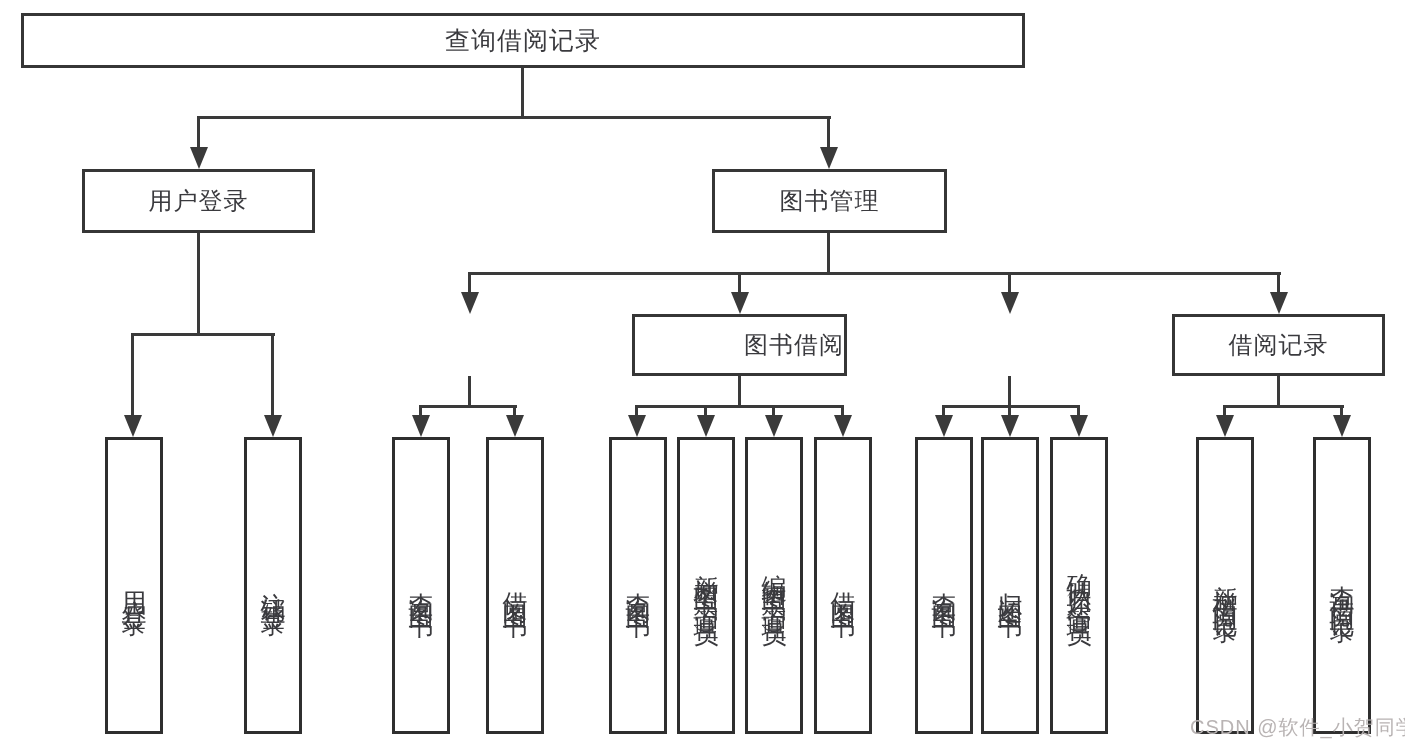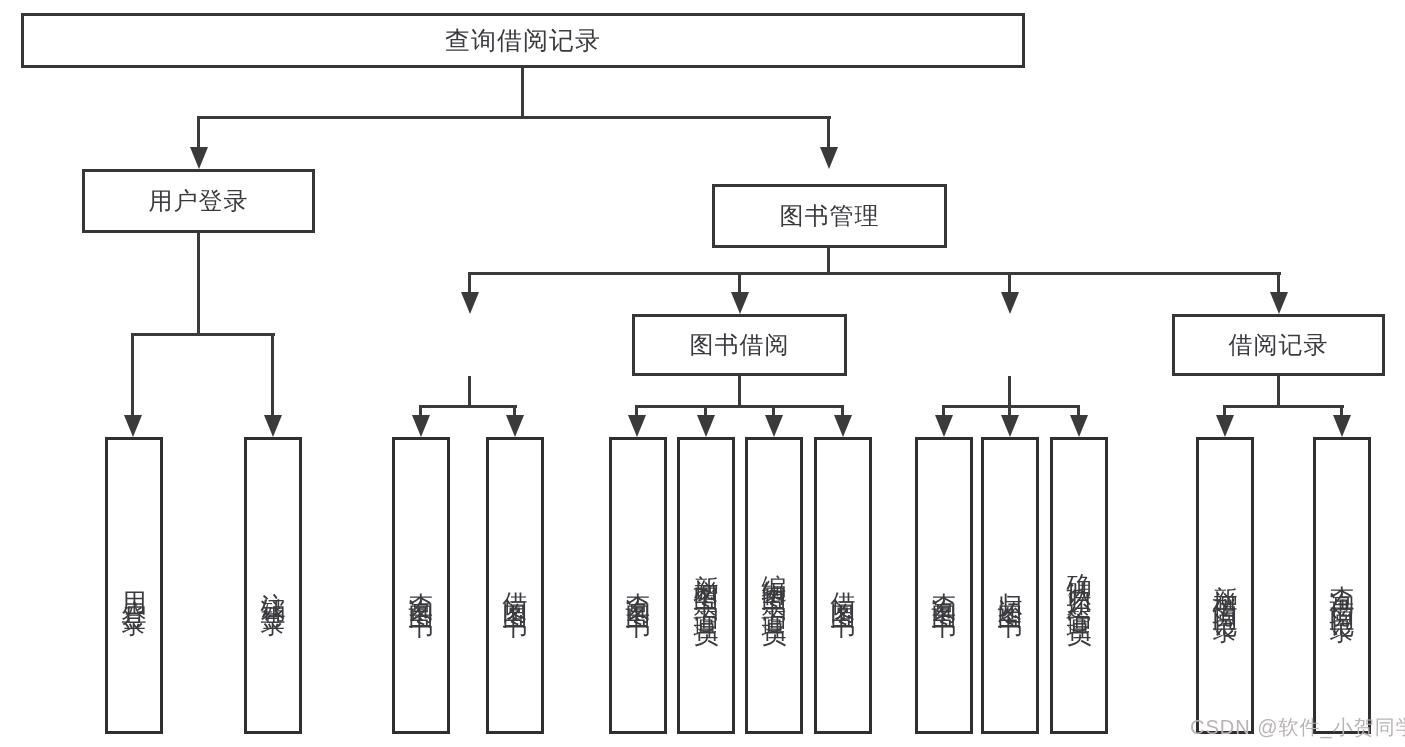--- a/index.html
+++ b/index.html
@@ -70,21 +70,21 @@
   <div class="hl" style="left:197px; top:116px; width:634px;"></div>
 
   <div class="vl" style="left:197px; top:116px; height:33px;"></div>
   <div class="arrow" style="left:190px; top:147px;"></div>
   <div class="vl" style="left:827px; top:116px; height:33px;"></div>
   <div class="arrow" style="left:820px; top:147px;"></div>
 
   <div class="hbox" style="left:82px; top:169px; width:233px; height:64px;">
     <span>用户登录</span>
   </div>
-  <div class="hbox" style="left:712px; top:184px; width:235px; height:64px;">
+  <div class="hbox" style="left:712px; top:169px; width:235px; height:64px;">
     <span>图书管理</span>
   </div>
 
   <div class="vl" style="left:197px; top:233px; height:103px;"></div>
   <div class="hl" style="left:131px; top:333px; width:144px;"></div>
   <div class="vl" style="left:131px; top:333px; height:85px;"></div>
   <div class="arrow" style="left:124px; top:415px;"></div>
   <div class="vl" style="left:271px; top:333px; height:85px;"></div>
   <div class="arrow" style="left:264px; top:415px;"></div>
 
@@ -92,21 +92,21 @@
   <div class="hl" style="left:468px; top:272px; width:813px;"></div>
   <div class="vl" style="left:468px; top:272px; height:23px;"></div>
   <div class="arrow" style="left:461px; top:292px;"></div>
   <div class="vl" style="left:738px; top:272px; height:23px;"></div>
   <div class="arrow" style="left:731px; top:292px;"></div>
   <div class="vl" style="left:1008px; top:272px; height:23px;"></div>
   <div class="arrow" style="left:1001px; top:292px;"></div>
   <div class="vl" style="left:1277px; top:272px; height:23px;"></div>
   <div class="arrow" style="left:1270px; top:292px;"></div>
 
-  <div class="hbox" style="left:632px; top:314px; width:215px; height:62px;">
+  <div class="hbox" style="left:632px; top:314px; width:215px; height:62px;justify-content:flex-end;">
     <span>图书借阅</span>
   </div>
   <div class="hbox" style="left:1172px; top:314px; width:213px; height:62px;">
     <span>借阅记录</span>
   </div>
 
   <div class="vl" style="left:468px; top:376px; height:32px;"></div>
   <div class="hl" style="left:419px; top:405px; width:98px;"></div>
   <div class="vl" style="left:419px; top:405px; height:13px;"></div>
   <div class="arrow" style="left:412px; top:415px;"></div>

